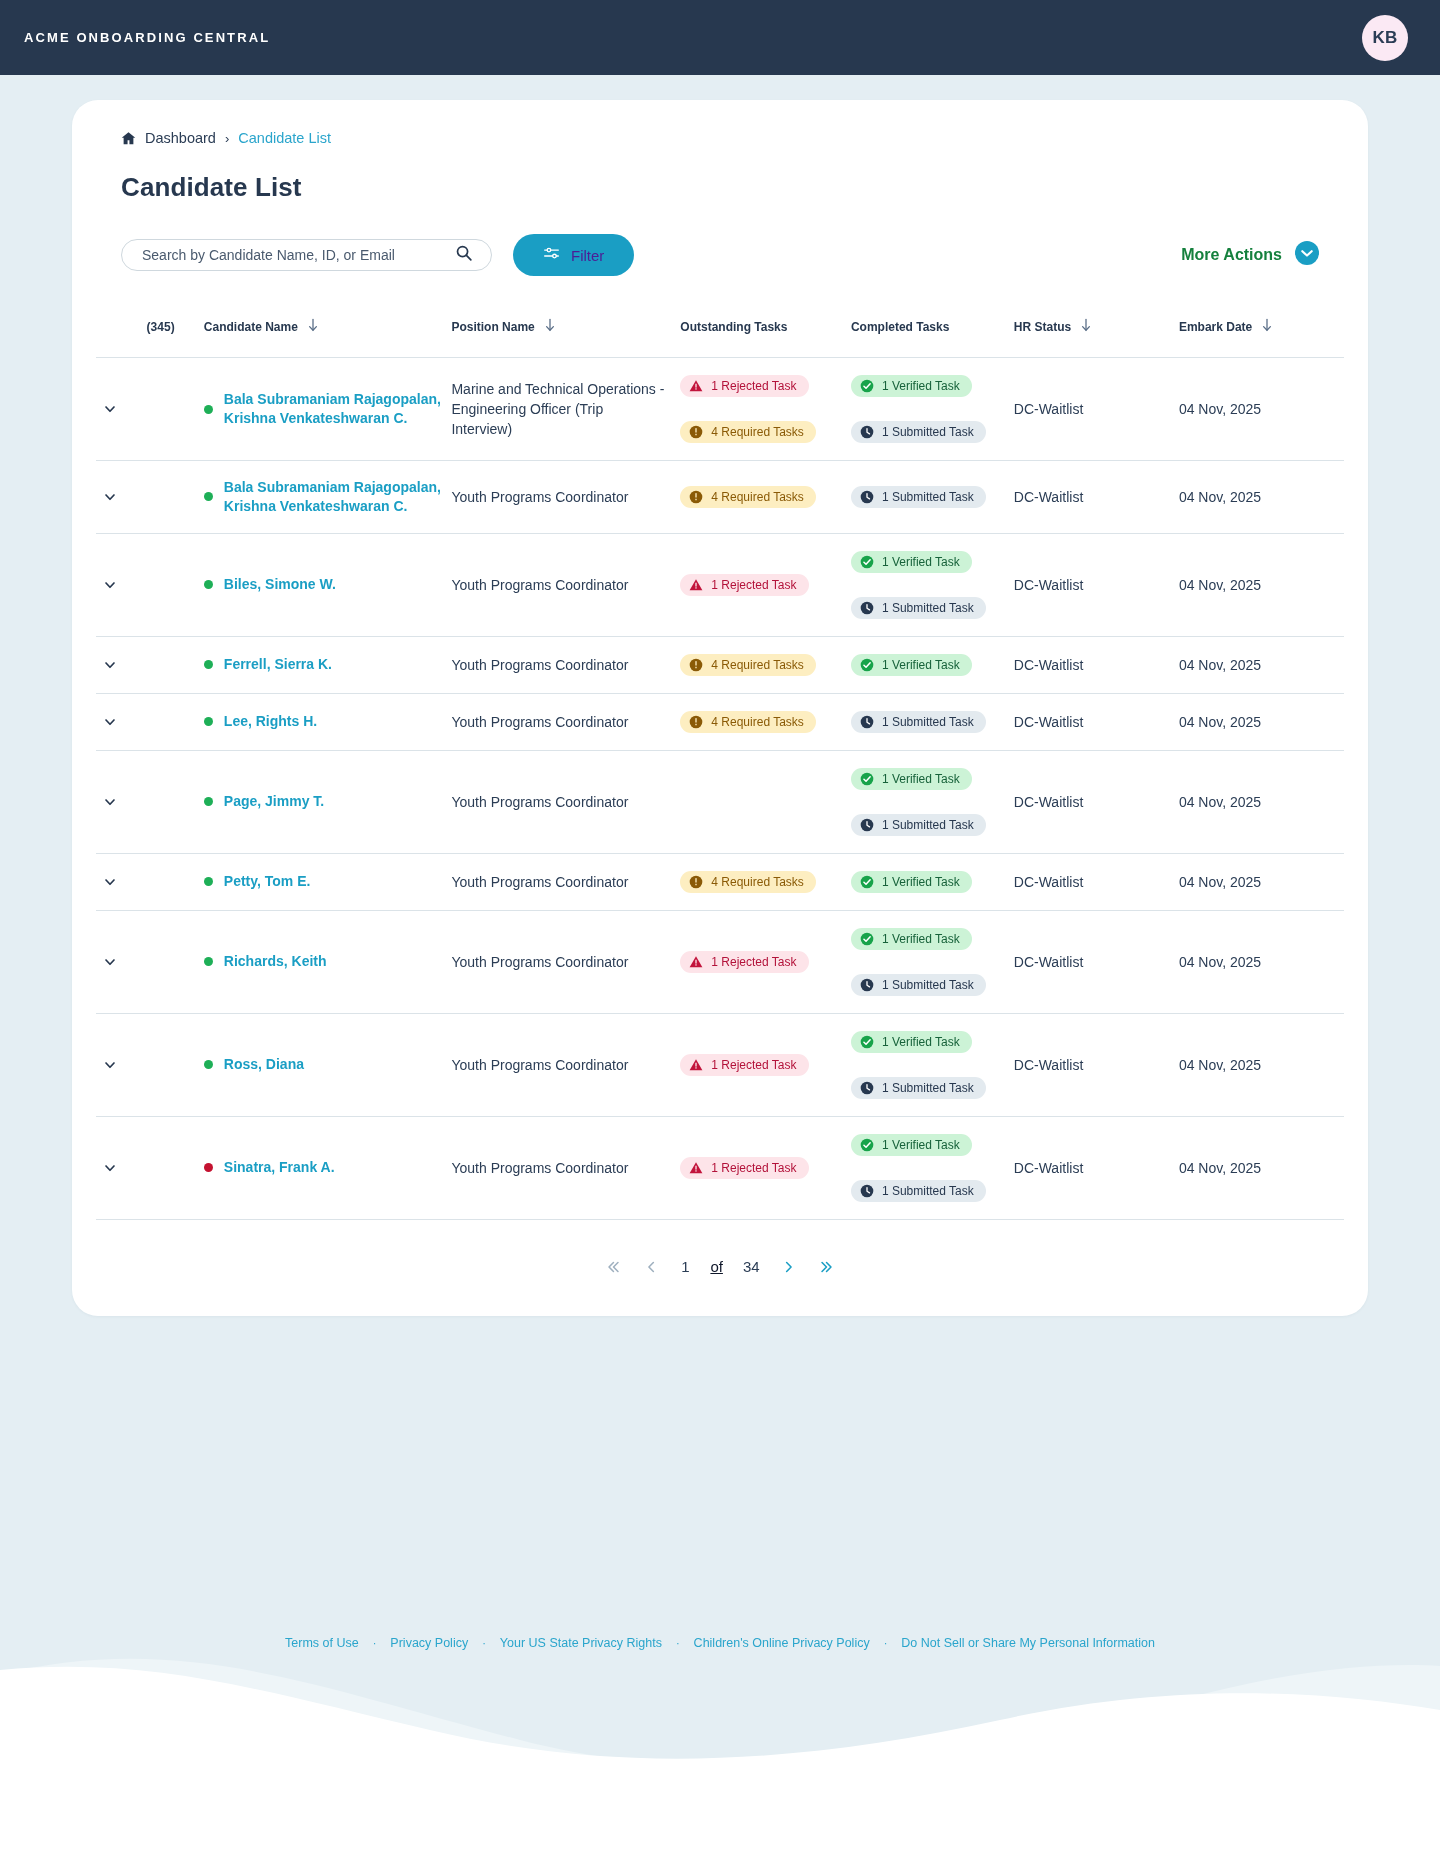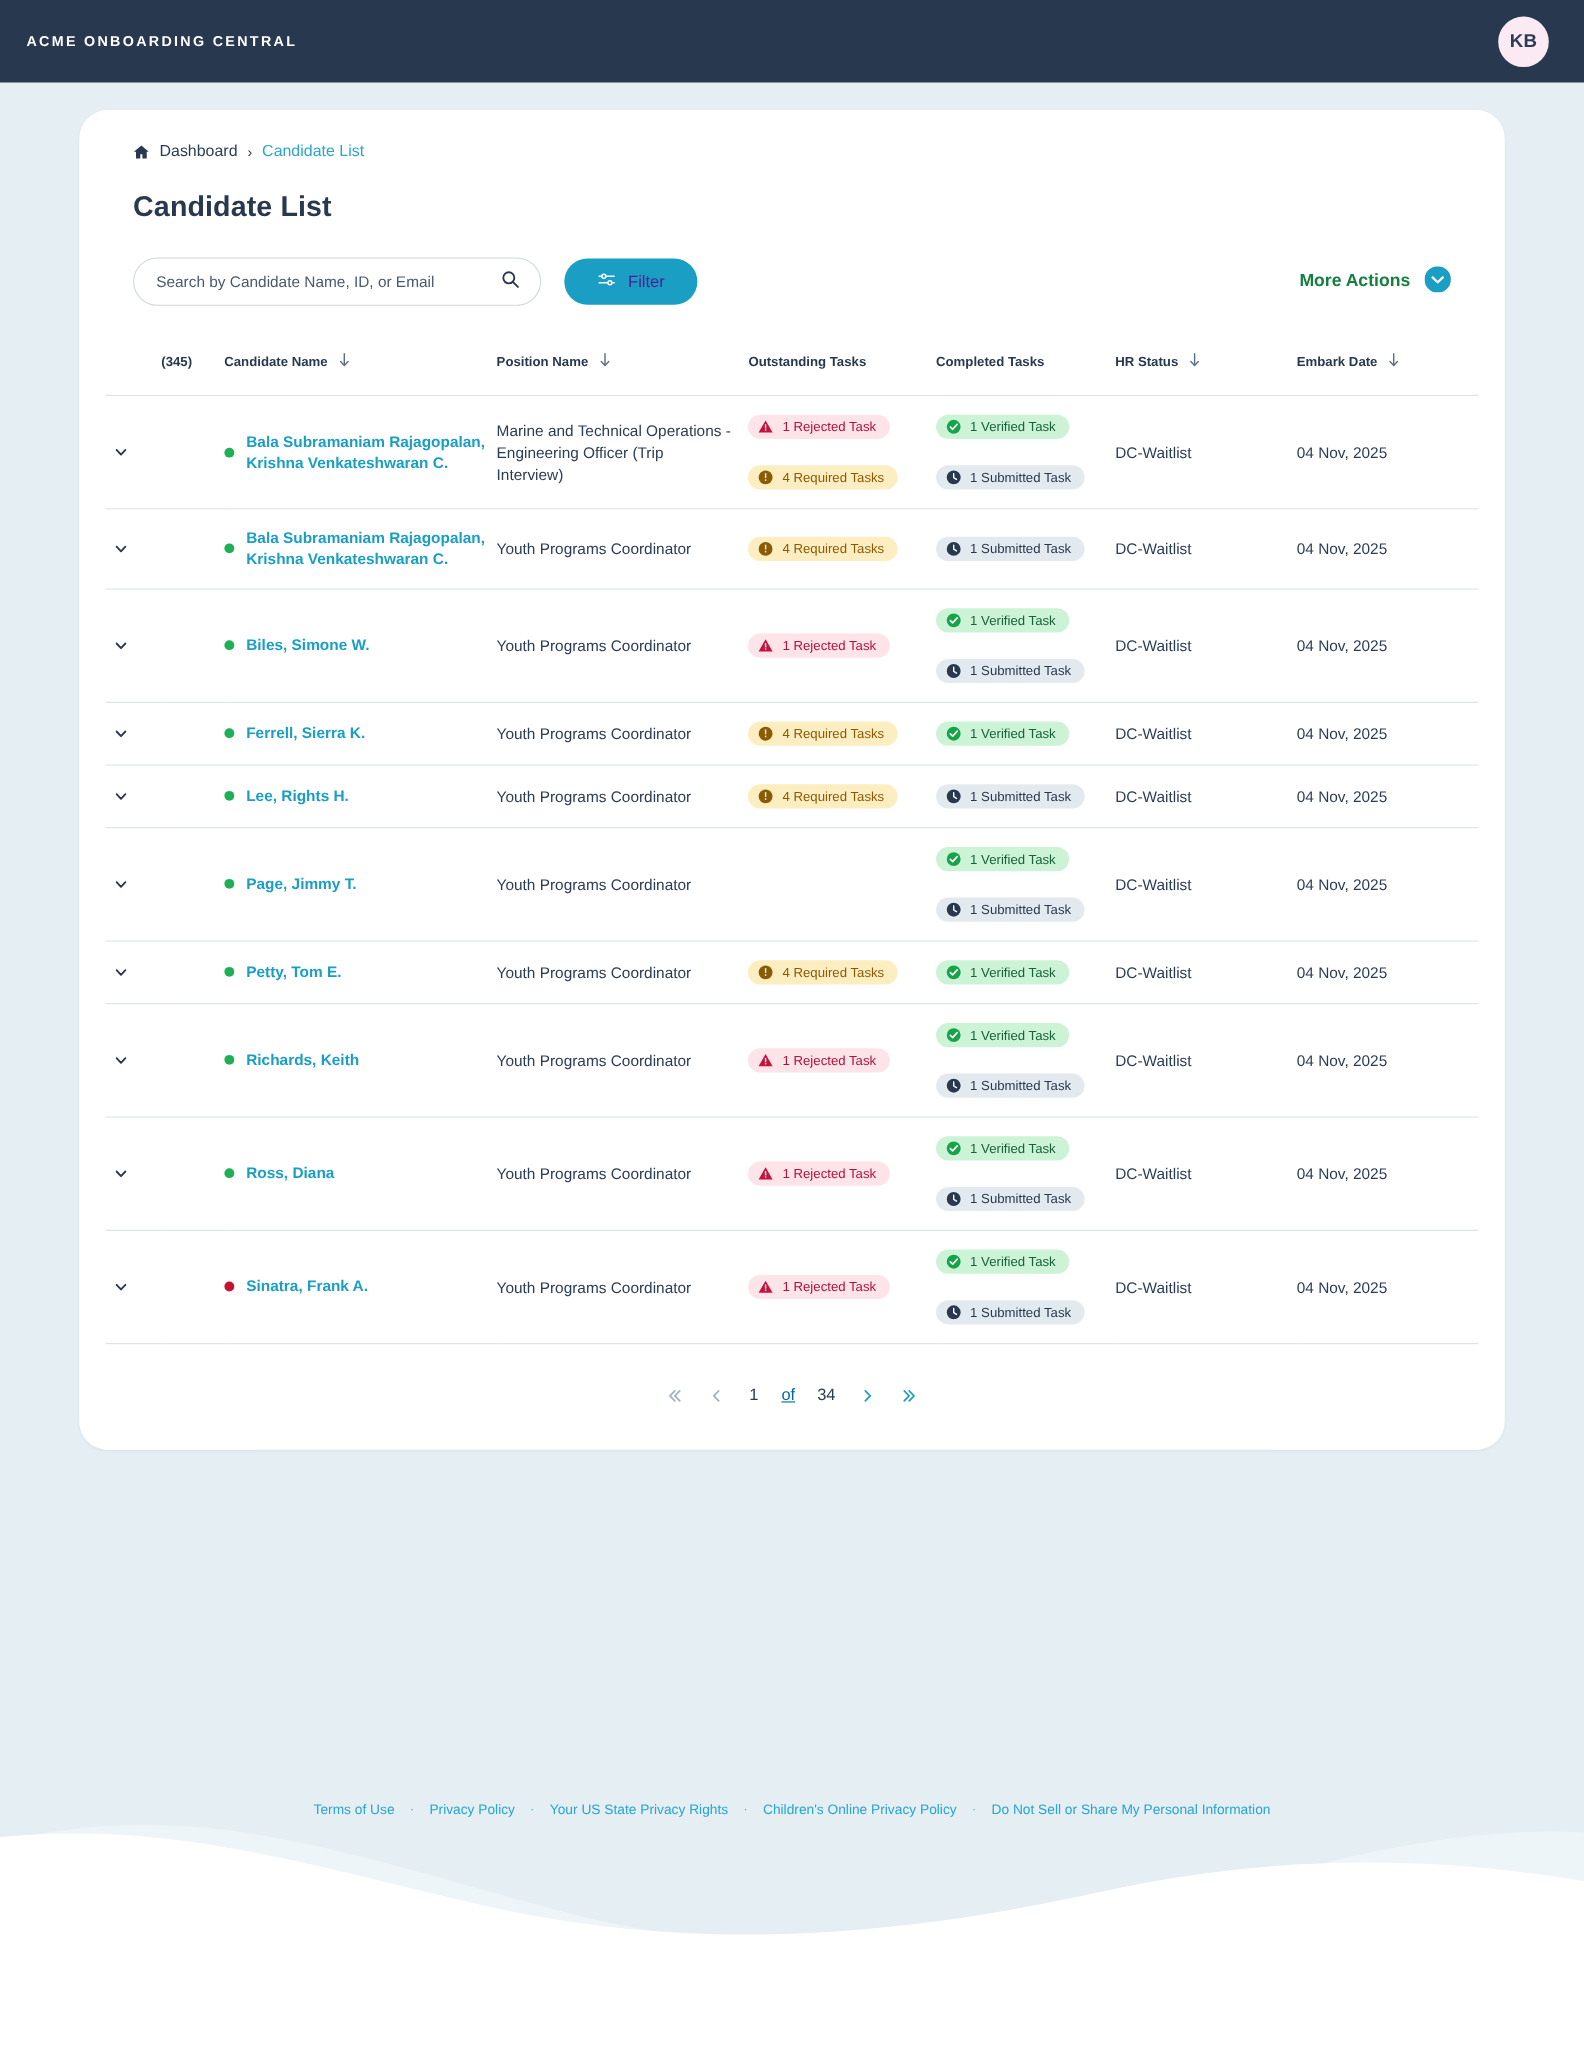--- a/index.html
+++ b/index.html
@@ -89,21 +89,21 @@
 
   
   .toolbar {
     display: flex;
     align-items: center;
     margin-top: 31px;
     padding: 0 25px;
   }
   .search-box {
     width: 371px;
-    height: 44px;
+    height: 32px;
     border: 1px solid #cfd8de;
     border-radius: 24px;
     display: flex;
     align-items: center;
     padding: 0 18px 0 20px;
     background: #fff;
   }
   .search-box input {
     flex: 1;
     border: none;
@@ -228,21 +228,21 @@
     align-items: center;
     justify-content: center;
     gap: 20px;
     padding: 38px 0 40px 0;
     font-size: 15px;
     color: #2b3d55;
   }
   .pg-btn { display: flex; align-items: center; cursor: pointer; }
   .pg-btn.disabled { cursor: default; }
   .pg-num { min-width: 10px; text-align: center; }
-  .pg-of { color: #0369a1; text-decoration: underline; }
+  .pg-of { color: #0f172a; text-decoration: underline; }
 
   
   .footer {
     position: relative;
     z-index: 3;
     text-align: center;
     padding-top: 305px;
   }
   .footer-links {
     display: flex;

